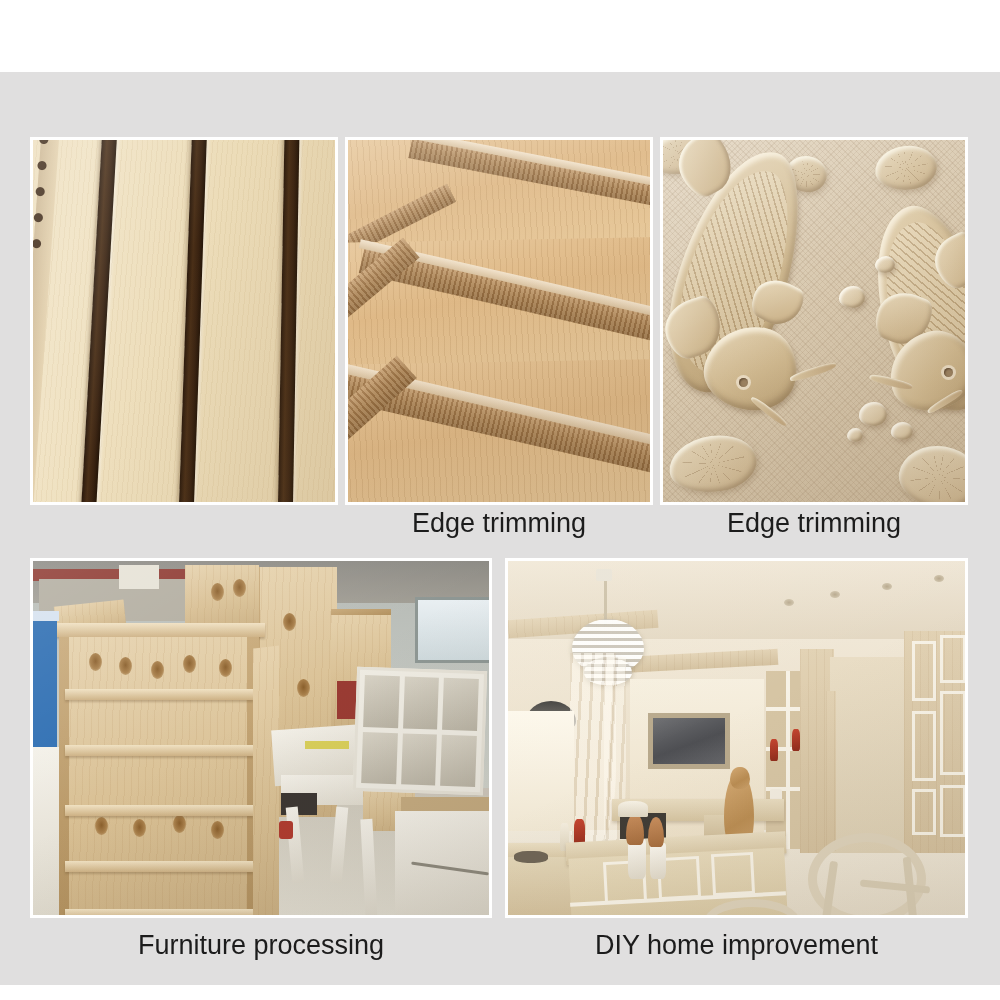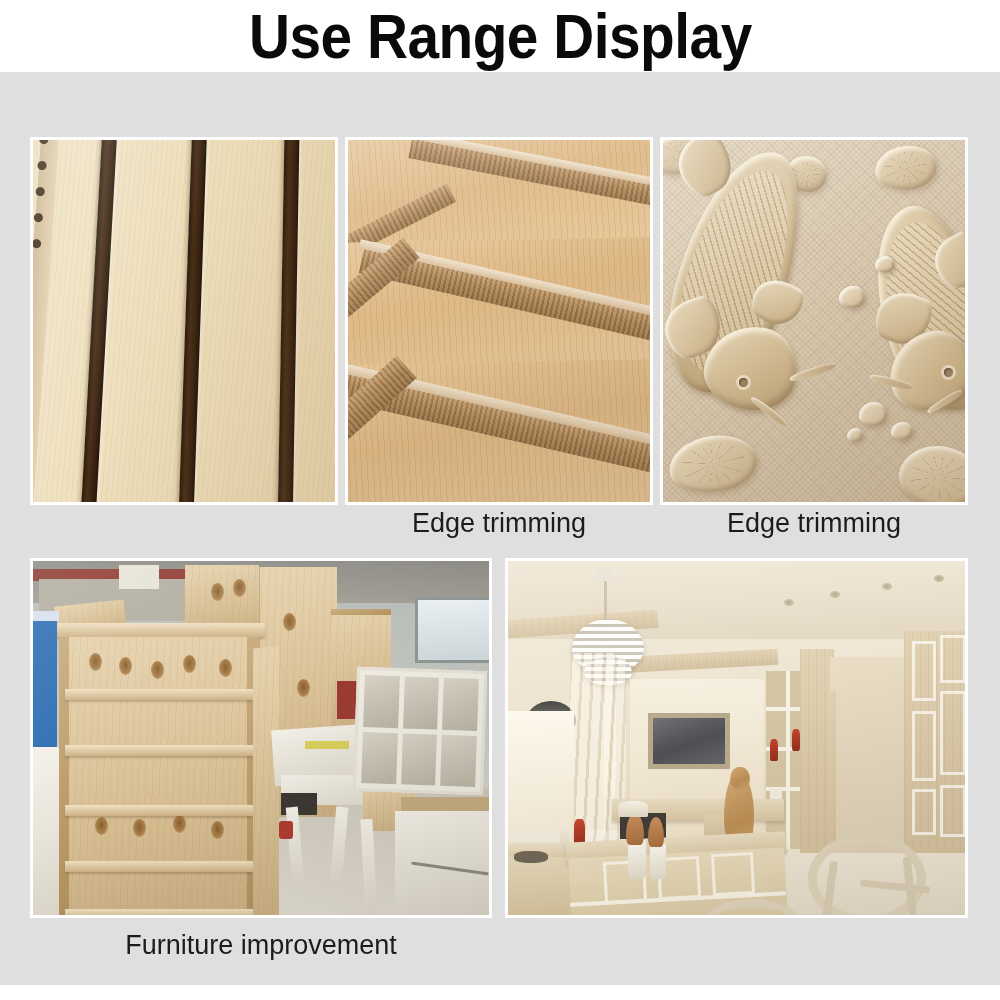--- a/index.html
+++ b/index.html
@@ -410,23 +410,20 @@
     position: absolute;
     border: 3px solid #f7f2e6;
     box-sizing: border-box;
   }
 </style>
 </head>
 <body>
 
 <div id="page">
 
-  <div id="header-band">
-    <div id="page-title">Use Range Display</div>
-  </div>
 
   <div id="body-band"></div>
   <div id="footer-band"></div>
 
   <div class="tile" style="left:30px; top:137px; width:308px; height:368px;">
     <div class="photo">
       <div class="p1-base"></div>
       <div class="p1-edge"></div>
       <div class="p1-dots"></div>
       <div class="p1-slot" style="left:58px;  transform: rotate(3.2deg);"></div>
@@ -698,15 +695,16 @@
       <div class="p5-chair-leg" style="left:318px; top:300px; width:8px; height:60px; transform:rotate(8deg);"></div>
       <div class="p5-chair-leg" style="left:398px; top:296px; width:8px; height:64px; transform:rotate(-6deg);"></div>
       <div class="p5-chair-leg" style="left:352px; top:322px; width:70px; height:7px; transform:rotate(6deg);"></div>
       <div class="p5-chair-ring" style="left:196px; top:338px; width:96px; height:46px; border-width:8px;"></div>
 
       <div style="position:absolute; left:0; top:0; width:100%; height:100%;
                   background:linear-gradient(155deg, rgba(255,250,235,0.20) 0%, rgba(255,255,255,0) 45%, rgba(120,100,70,0.12) 100%);"></div>
     </div>
   </div>
 
-  <div class="caption" style="left:30px; top:930px; width:462px;">Furniture improvement</div>
+  <div class="caption" style="left:30px; top:930px; width:462px;">Furniture processing</div>
+  <div class="caption" style="left:505px; top:930px; width:463px;">DIY home improvement</div>
 
 </div>
 
 </body></html>

